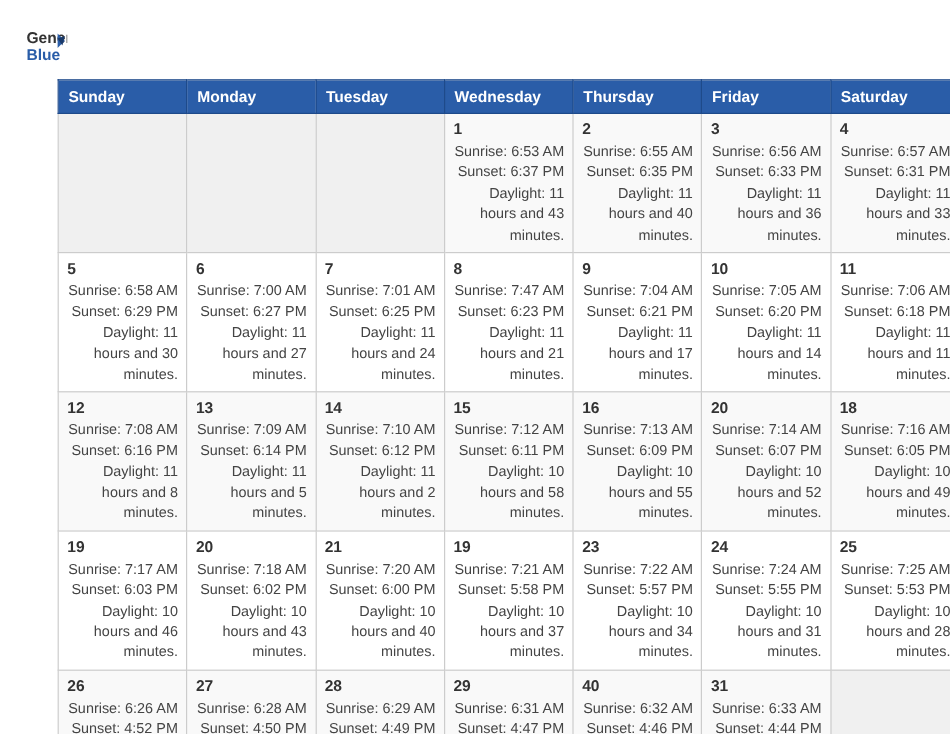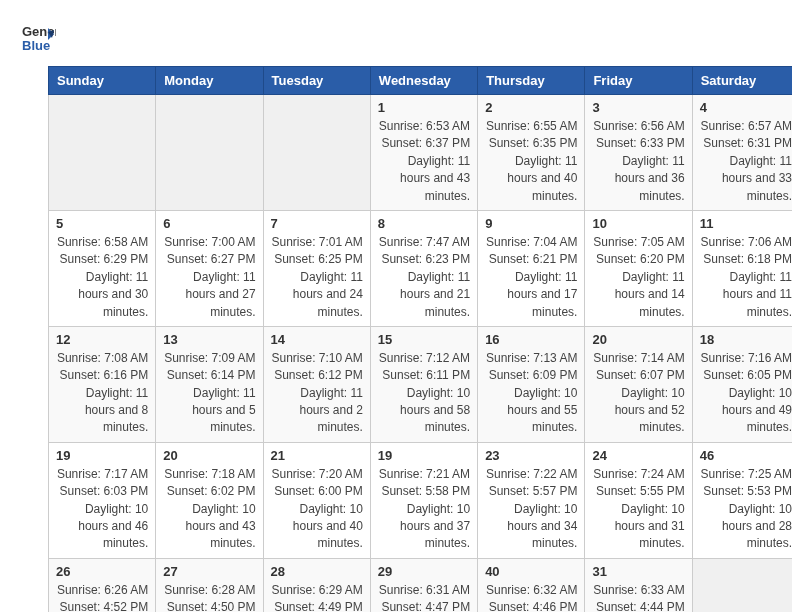--- a/index.html
+++ b/index.html
@@ -266,21 +266,21 @@
 Sunset: 5:57 PM
 Daylight: 10 hours and 34 minutes.</div>
         </td>
         <td>
           <span class="day-num">24</span>
           <div class="day-info">Sunrise: 7:24 AM
 Sunset: 5:55 PM
 Daylight: 10 hours and 31 minutes.</div>
         </td>
         <td>
-          <span class="day-num">46</span>
+          <span class="day-num">25</span>
           <div class="day-info">Sunrise: 7:25 AM
 Sunset: 5:53 PM
 Daylight: 10 hours and 28 minutes.</div>
         </td>
       </tr>
       <tr>
         <td>
           <span class="day-num">26</span>
           <div class="day-info">Sunrise: 6:26 AM
 Sunset: 4:52 PM

